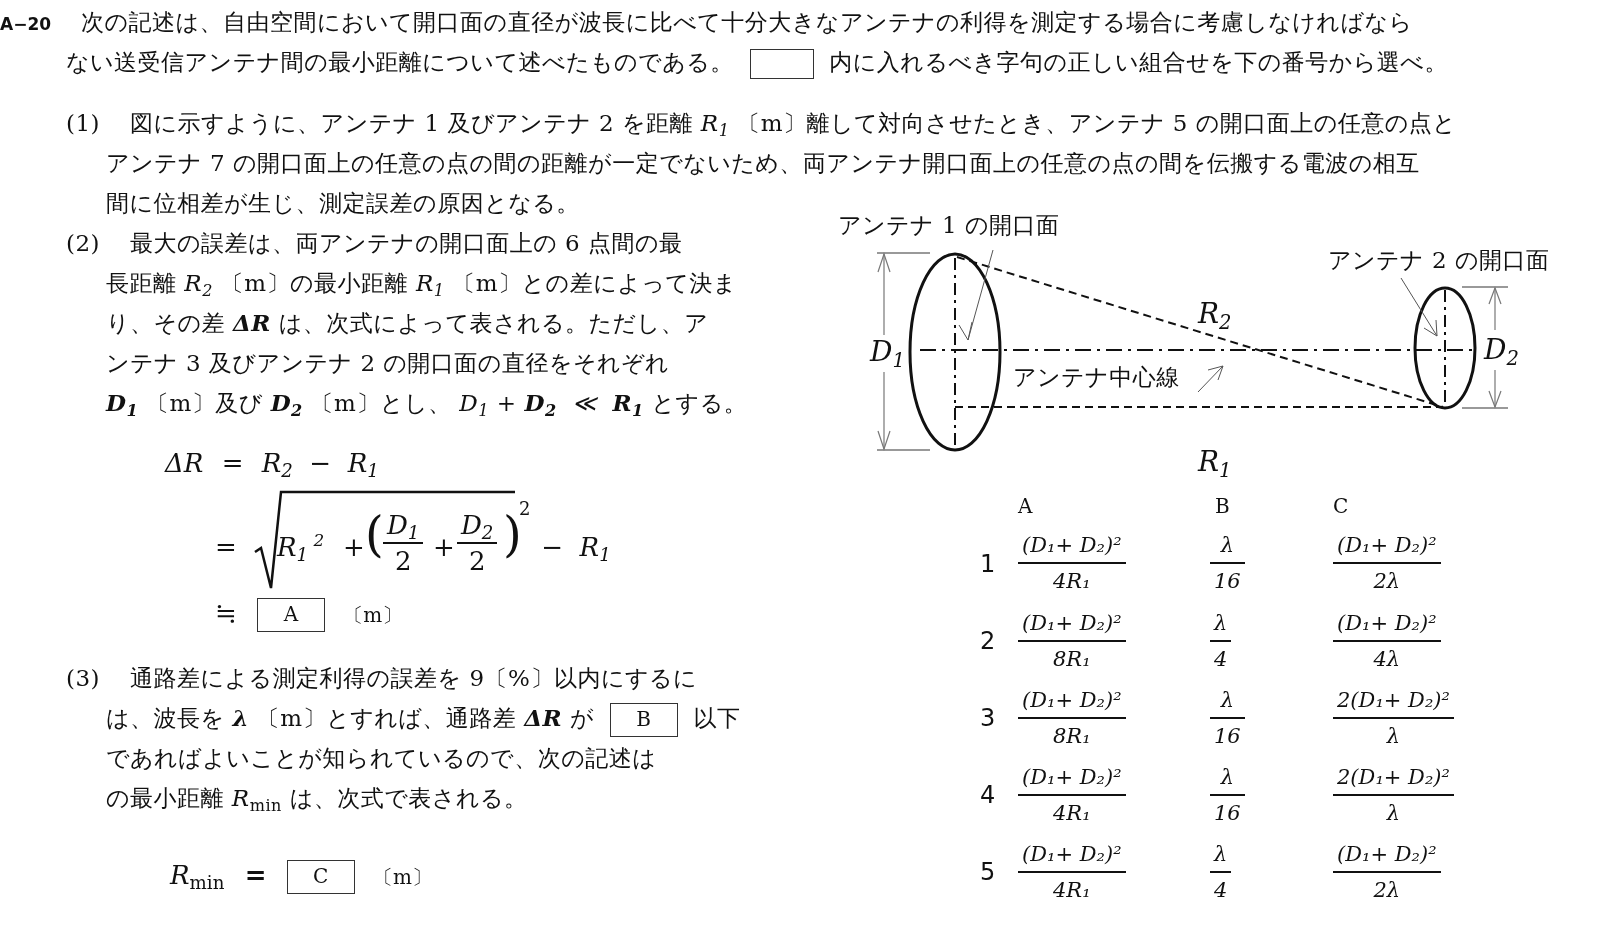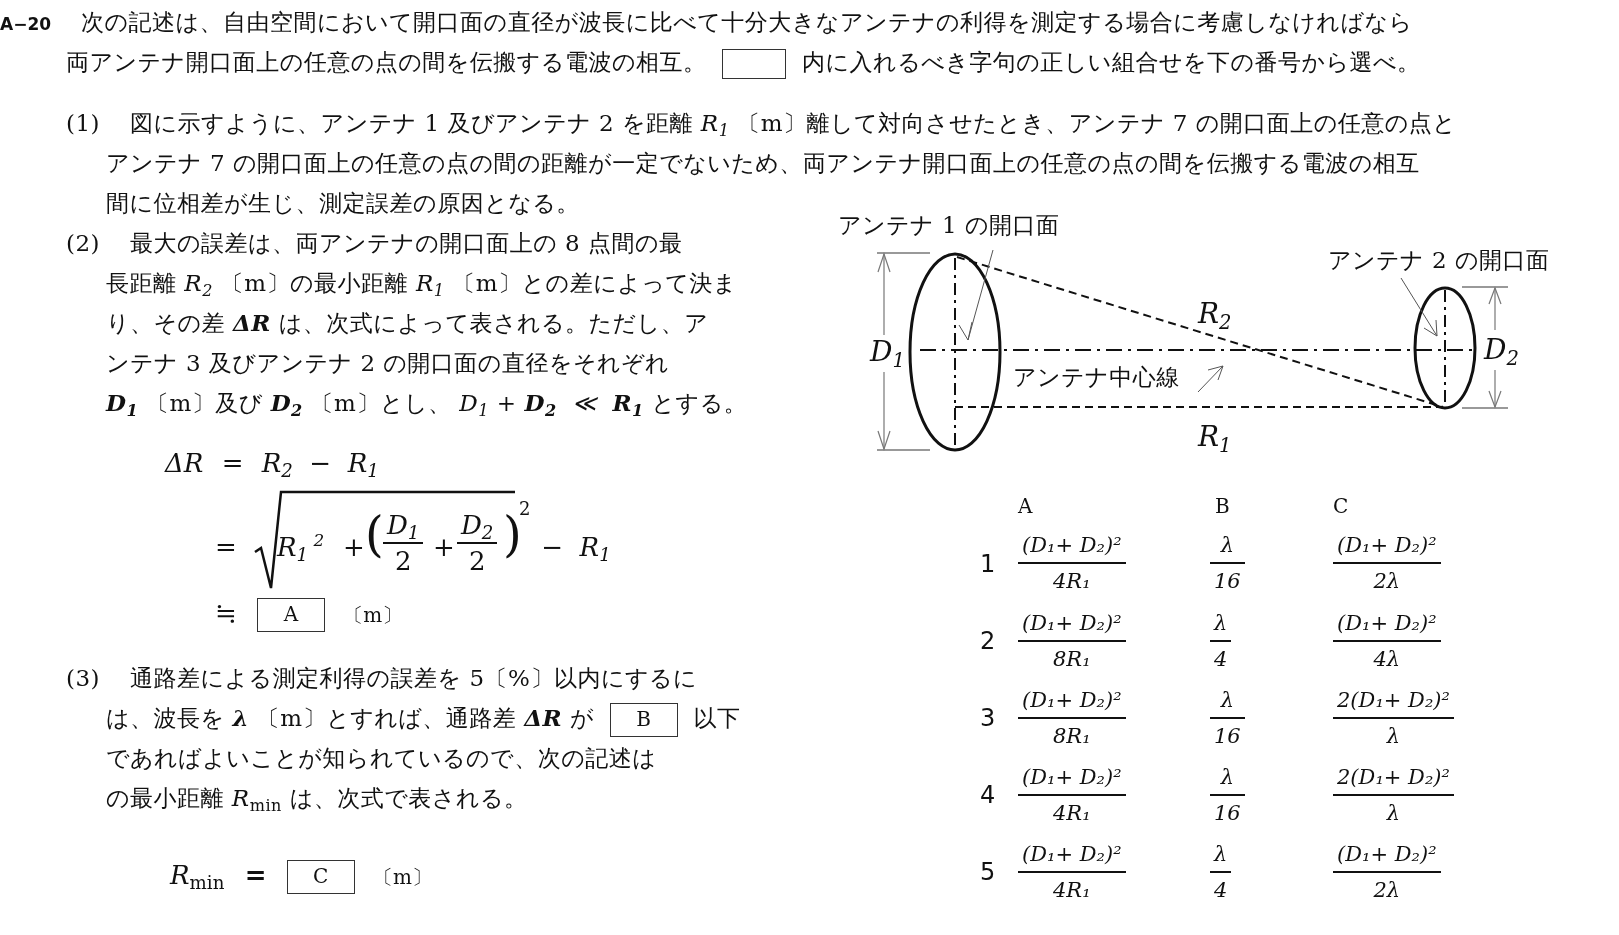--- a/index.html
+++ b/index.html
@@ -23,37 +23,37 @@
   .colhead { position:absolute; font-family:"DejaVu Serif", serif; font-size:20px; }
 </style>
 </head>
 <body>
 
 <div class="abs jp" style="left:0;top:2px;">
   <span class="qnum">A−20</span>
   <span style="margin-left:22px;">次の記述は、自由空間において開口面の直径が波長に比べて十分大きなアンテナの利得を測定する場合に考慮しなければなら</span>
 </div>
 <div class="abs jp" style="left:66px;top:42px;">
-  <span>両アンテナ開口面上の任意の点の間を伝搬する電波の相互。</span>
+  <span>ない送受信アンテナ間の最小距離について述べたものである。</span>
   <span class="blank" style="width:62px;height:28px;margin:0 8px;"></span>
   <span>内に入れるべき字句の正しい組合せを下の番号から選べ。</span>
 </div>
 
 <div class="abs jp" style="left:66px;top:103px;">
   <span>(1)</span>
   <span style="margin-left:22px;">図に示すように、アンテナ 1 及びアンテナ 2 を距離</span>
   <span class="mi"><span>R</span><sub>1</sub></span>
-  <span>〔m〕離して対向させたとき、アンテナ 7 の開口面上の任意の点と</span>
+  <span>〔m〕離して対向させたとき、アンテナ 5 の開口面上の任意の点と</span>
 </div>
 <div class="abs jp" style="left:106px;top:143px;">アンテナ 7 の開口面上の任意の点の間の距離が一定でないため、両アンテナ開口面上の任意の点の間を伝搬する電波の相互</div>
 <div class="abs jp" style="left:106px;top:183px;">間に位相差が生じ、測定誤差の原因となる。</div>
 
 <div class="abs jp" style="left:66px;top:223px;">
   <span>(2)</span>
-  <span style="margin-left:22px;">最大の誤差は、両アンテナの開口面上の 8 点間の最</span>
+  <span style="margin-left:22px;">最大の誤差は、両アンテナの開口面上の 6 点間の最</span>
 </div>
 <div class="abs jp" style="left:106px;top:263px;">
   <span>長距離</span>
   <span class="mi">R<sub>2</sub></span>
   <span>〔m〕の最小距離</span>
   <span class="mi">R<sub>1</sub></span>
   <span>〔m〕との差によって決ま</span>
 </div>
 <div class="abs jp" style="left:106px;top:303px;">
   <span>り、その差</span>
@@ -101,21 +101,21 @@
 </div>
 
 <div class="abs" style="left:215px;top:598px;font-size:26px;">
   <span>≒</span>
   <span class="blank" style="width:66px;height:32px;margin-left:12px;">A</span>
   <span class="unit" style="margin-left:10px;">〔m〕</span>
 </div>
 
 <div class="abs jp" style="left:66px;top:658px;">
   <span>(3)</span>
-  <span style="margin-left:22px;">通路差による測定利得の誤差を 5〔%〕以内にするに</span>
+  <span style="margin-left:22px;">通路差による測定利得の誤差を 9〔%〕以内にするに</span>
 </div>
 <div class="abs jp" style="left:106px;top:698px;">
   <span>は、波長を</span>
   <span class="mb">λ</span>
   <span>〔m〕とすれば、通路差</span>
   <span class="mb">ΔR</span>
   <span>が</span>
   <span class="blank" style="width:66px;height:32px;margin:0 8px;">B</span>
   <span>以下</span>
 </div>
@@ -169,21 +169,21 @@
   <polyline points="959,325 968,340 972,322" fill="none" stroke="#555" stroke-width="1"></polyline>
   <line x1="1401" y1="278" x2="1437" y2="336" stroke="#555" stroke-width="1"></line>
   <polyline points="1424,328 1437,336 1436,320" fill="none" stroke="#555" stroke-width="1"></polyline>
   <line x1="1198" y1="392" x2="1223" y2="366" stroke="#555" stroke-width="1"></line>
   <polyline points="1208,370 1223,366 1218,380" fill="none" stroke="#555" stroke-width="1"></polyline>
 </svg>
 
 <div class="abs mi" style="left:870px;top:335px;font-size:28px;"><span>D</span><sub>1</sub></div>
 <div class="abs mi" style="left:1484px;top:333px;font-size:28px;"><span>D</span><sub>2</sub></div>
 <div class="abs mi" style="left:1198px;top:297px;font-size:28px;"><span>R</span><sub>2</sub></div>
-<div class="abs mi" style="left:1198px;top:420px;font-size:28px;"><span>R</span><sub>1</sub></div>
+<div class="abs mi" style="left:1198px;top:445px;font-size:28px;"><span>R</span><sub>1</sub></div>
 
 <div>
   <div class="colhead abs" style="left:1018px;top:494px;">A</div>
   <div class="colhead abs" style="left:1215px;top:494px;">B</div>
   <div class="colhead abs" style="left:1333px;top:494px;">C</div>
 
   <div>
     <div class="abs opt-num" style="left:980px;top:550px;">1</div>
     <div class="abs frac mi" style="left:1018px;top:528px;font-size:21px;">
         <span class="num">(D₁+ D₂)²</span>

